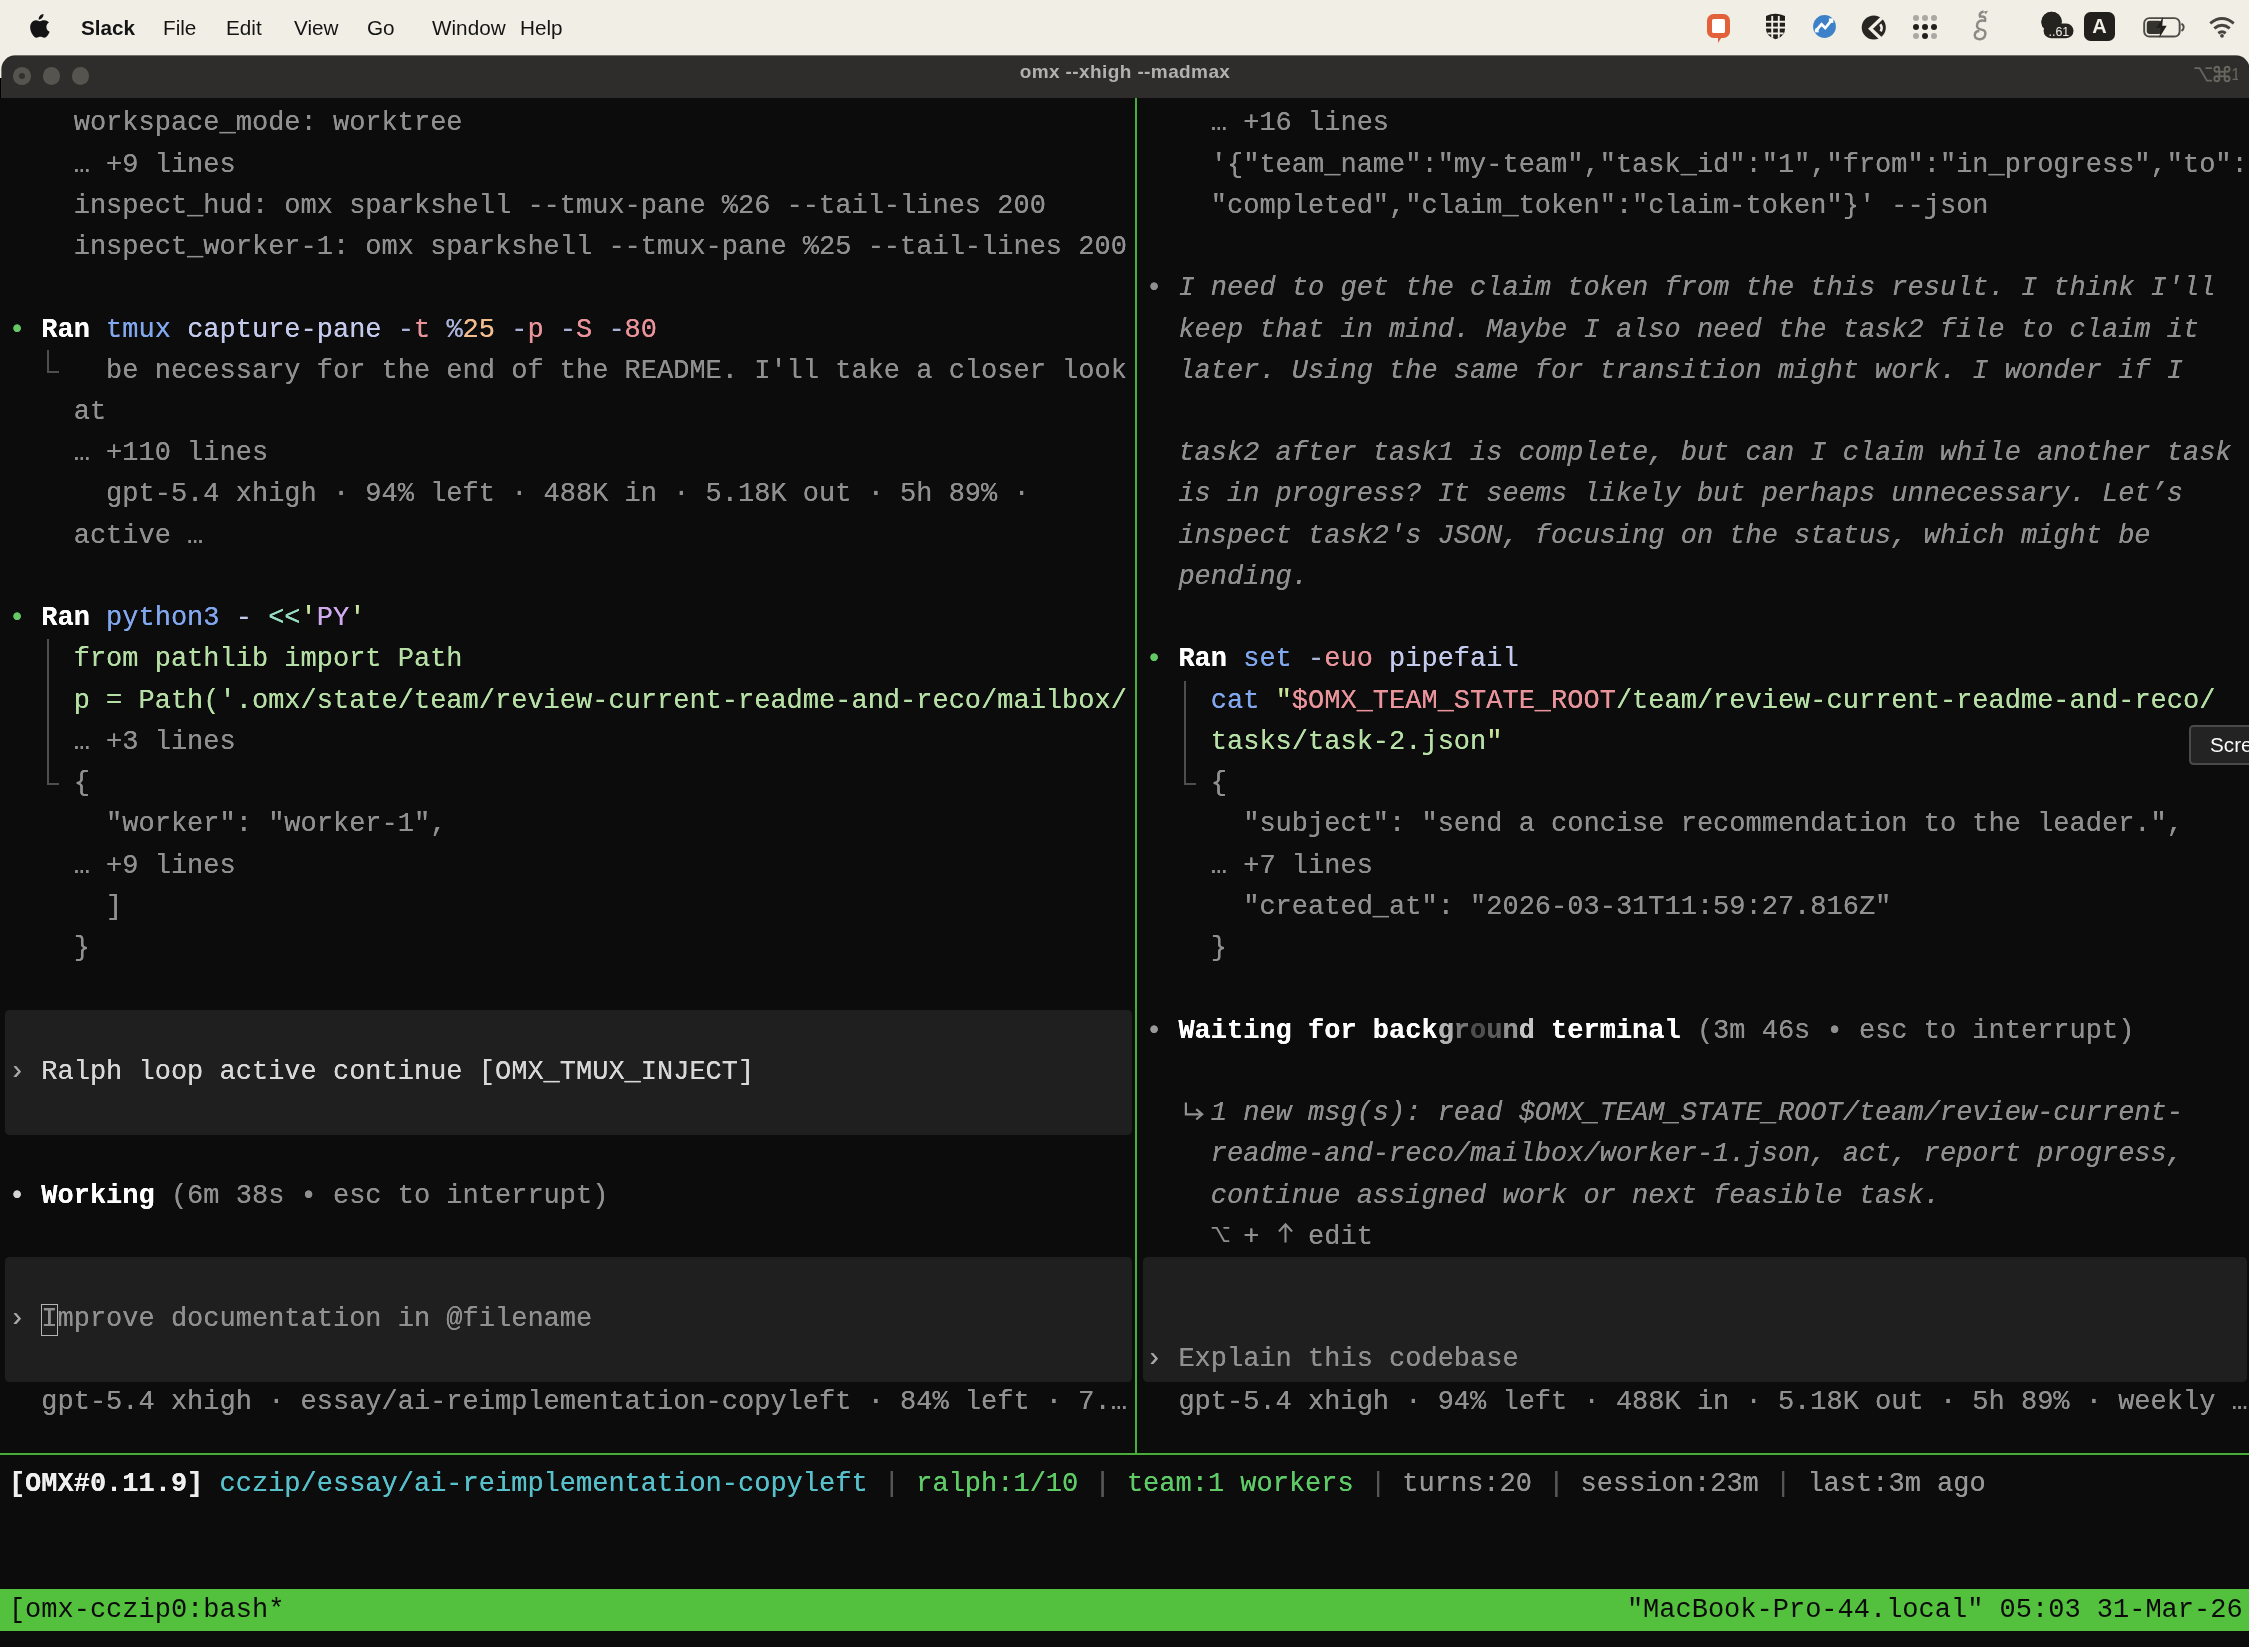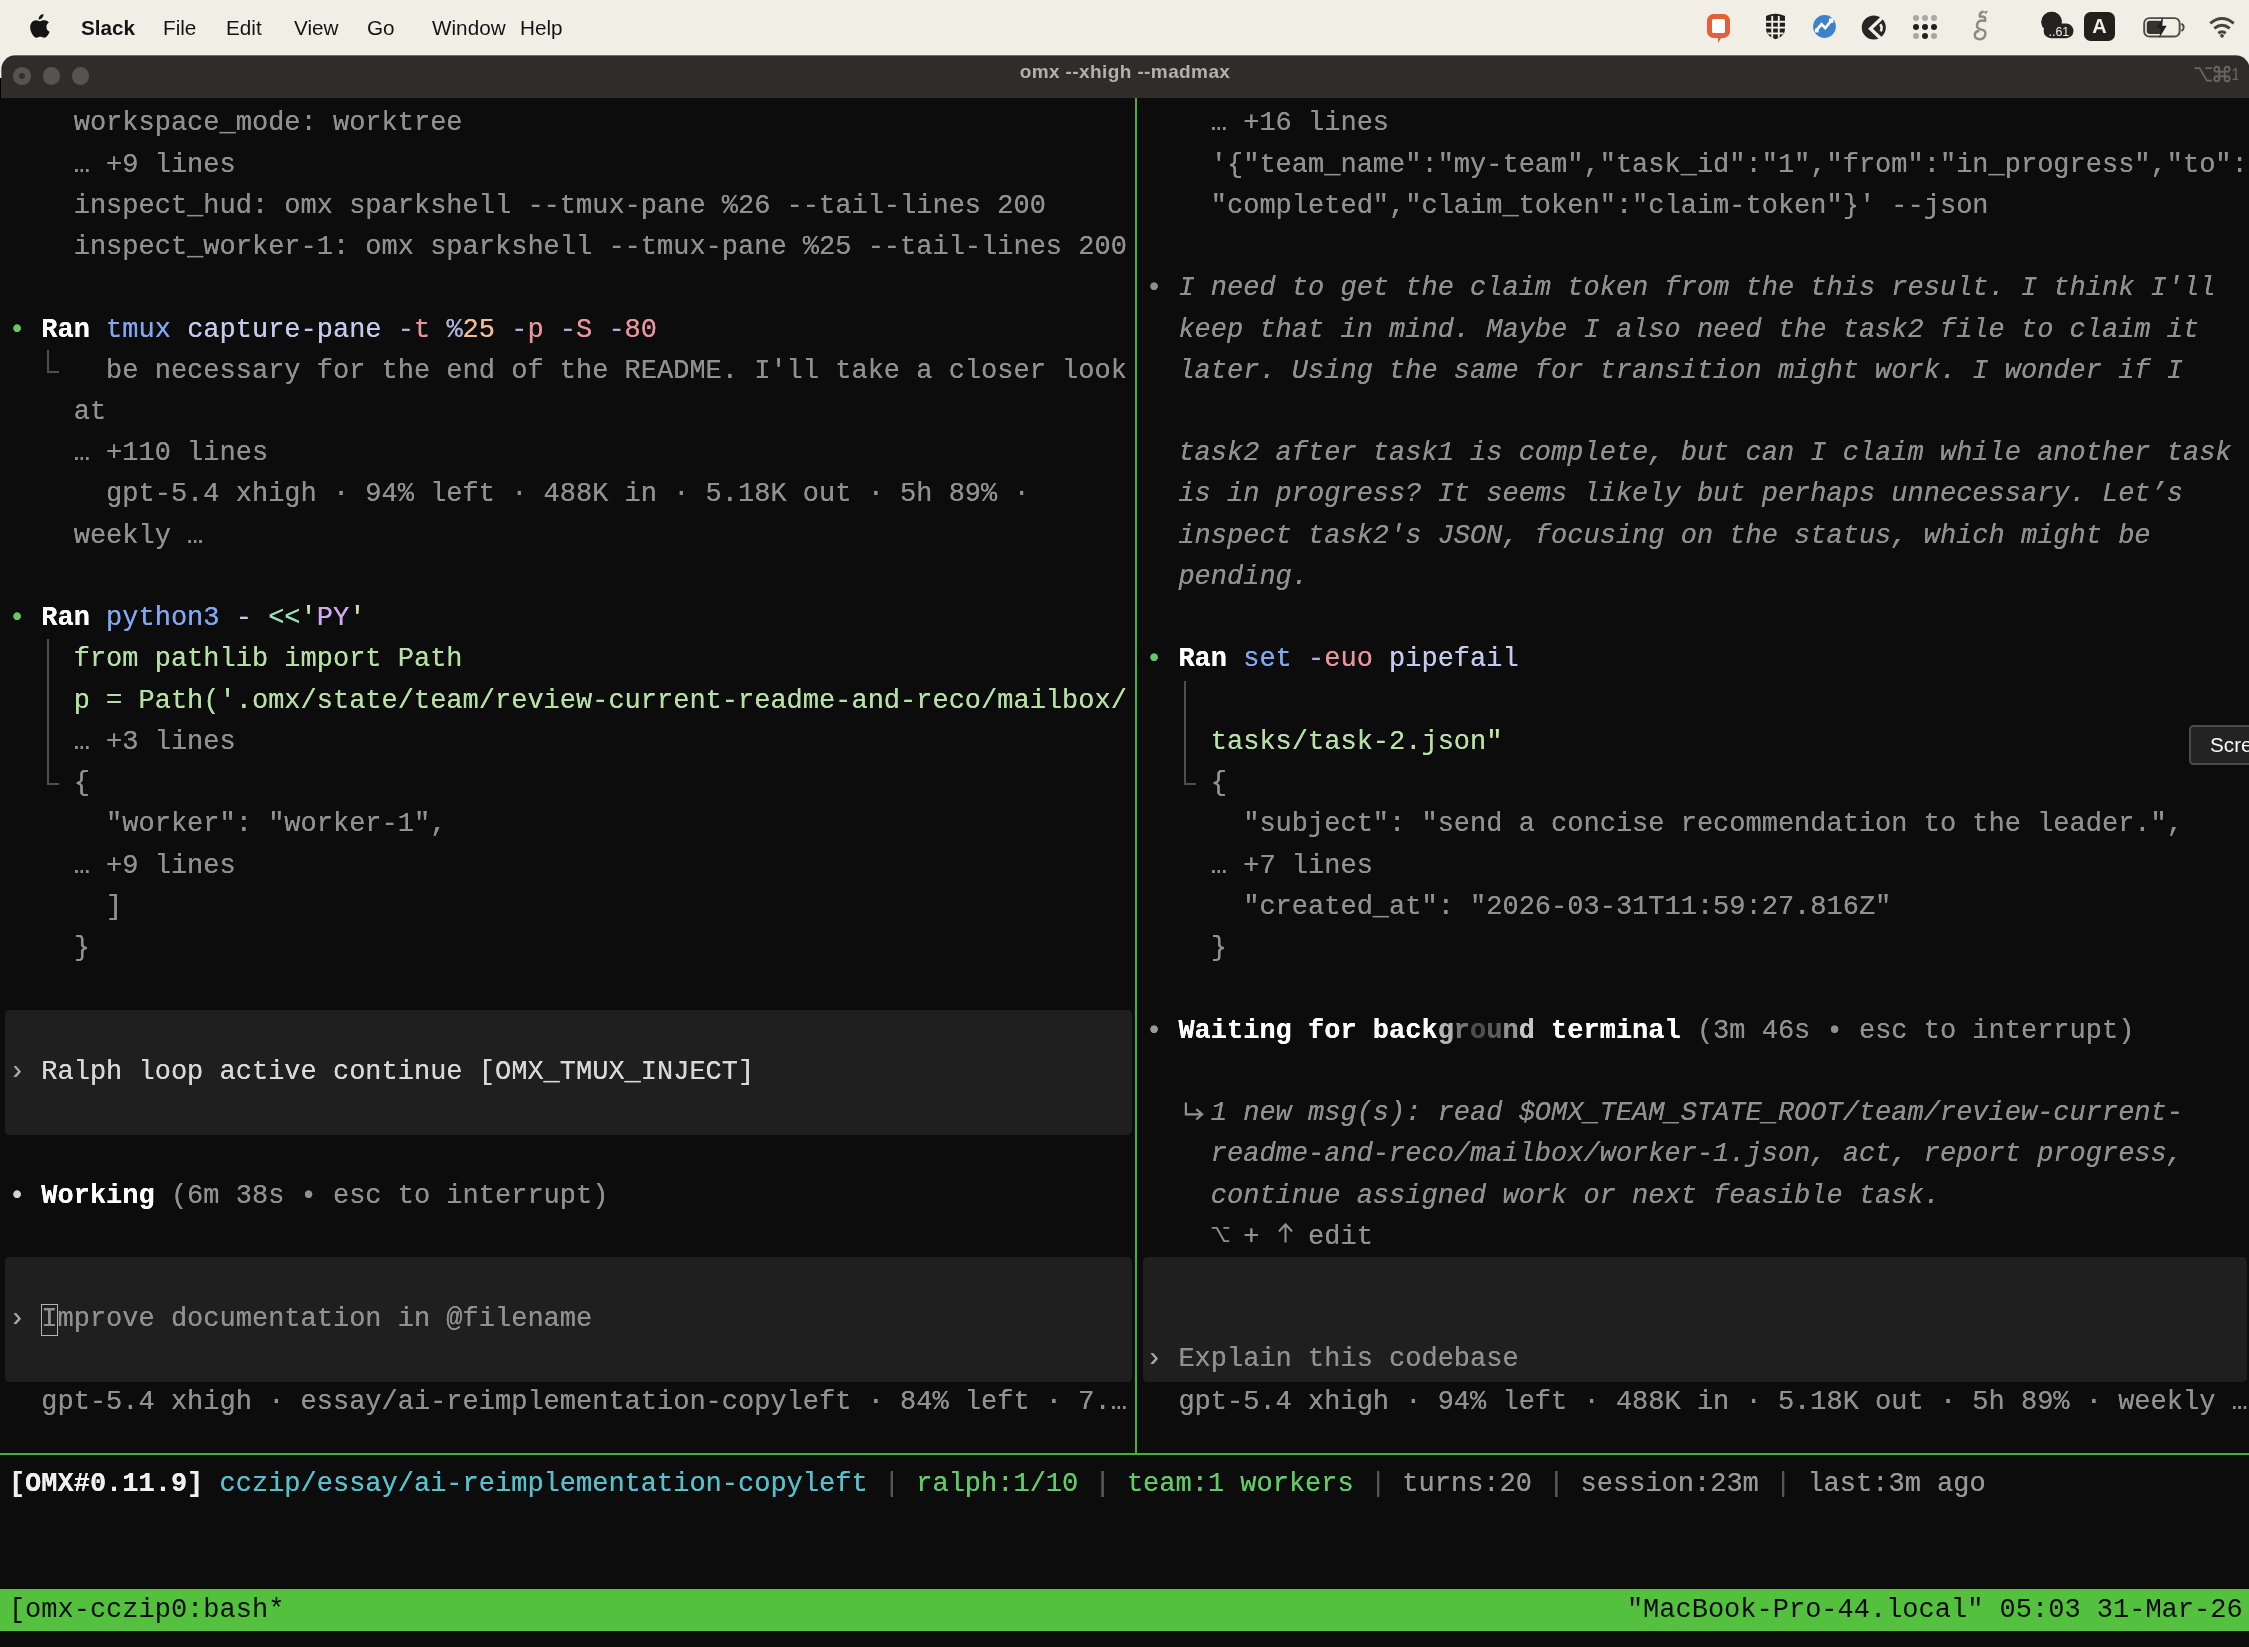--- a/index.html
+++ b/index.html
@@ -103,21 +103,21 @@
   <div style="position:absolute;left:0;top:-98px;width:2250px;height:1648px">
     <div class="r " style="left:8.9px;top:103px;width:1126px;">    workspace_mode: worktree</div>
 <div class="r " style="left:8.9px;top:145px;width:1126px;">    … +9 lines</div>
 <div class="r " style="left:8.9px;top:186px;width:1126px;">    inspect_hud: omx sparkshell --tmux-pane %26 --tail-lines 200</div>
 <div class="r " style="left:8.9px;top:227px;width:1126px;">    inspect_worker-1: omx sparkshell --tmux-pane %25 --tail-lines 200</div>
 <div class="r " style="left:8.9px;top:310px;width:1126px;"><span style="color:#64c964">• </span><span class="b" style="color:#ffffff">Ran</span> <span style="color:#81a7ee">tmux</span> <span style="color:#c4caec">capture-pane</span> <span style="color:#aab2d8">-</span><span style="color:#e9939b">t</span> <span style="color:#aab2d8">%</span><span style="color:#f1bd8f">25</span> <span style="color:#aab2d8">-</span><span style="color:#e9939b">p</span> <span style="color:#aab2d8">-</span><span style="color:#e9939b">S</span> <span style="color:#aab2d8">-</span><span style="color:#e9939b">80</span></div>
 <div class="r " style="left:8.9px;top:351px;width:1126px;">      be necessary for the end of the README. I'll take a closer look</div>
 <div class="r " style="left:8.9px;top:392px;width:1126px;">    at</div>
 <div class="r " style="left:8.9px;top:433px;width:1126px;">    … +110 lines</div>
 <div class="r " style="left:8.9px;top:474px;width:1126px;">      gpt-5.4 xhigh · 94% left · 488K in · 5.18K out · 5h 89% ·</div>
-<div class="r " style="left:8.9px;top:516px;width:1126px;">    weekly …</div>
+<div class="r " style="left:8.9px;top:516px;width:1126px;">    active …</div>
 <div class="r " style="left:8.9px;top:598px;width:1126px;"><span style="color:#64c964">• </span><span class="b" style="color:#ffffff">Ran</span> <span style="color:#81a7ee">python3</span> <span style="color:#c4caec">-</span> <span style="color:#97ddc2">&lt;&lt;</span><span style="color:#c8e49a">'</span><span style="color:#d0a9ef">PY</span><span style="color:#c8e49a">'</span></div>
 <div class="r " style="left:8.9px;top:639px;width:1126px;"><span style="color:#b6dfa6">    from pathlib import Path</span></div>
 <div class="r " style="left:8.9px;top:681px;width:1126px;"><span style="color:#b6dfa6">    p = Path('.omx/state/team/review-current-readme-and-reco/mailbox/</span></div>
 <div class="r " style="left:8.9px;top:722px;width:1126px;">    … +3 lines</div>
 <div class="r " style="left:8.9px;top:763px;width:1126px;">    {</div>
 <div class="r " style="left:8.9px;top:804px;width:1126px;">      "worker": "worker-1",</div>
 <div class="r " style="left:8.9px;top:846px;width:1126px;">    … +9 lines</div>
 <div class="r " style="left:8.9px;top:887px;width:1126px;">      ]</div>
 <div class="r " style="left:8.9px;top:928px;width:1126px;">    }</div>
 <div class="r " style="left:8.9px;top:1052px;width:1126px;"><span style="color:#a8a8a8">› </span><span style="color:#d8d8d8">Ralph loop active continue [OMX_TMUX_INJECT]</span></div>
@@ -128,20 +128,21 @@
 <div class="r " style="left:1146px;top:145px;width:1104px;">    '{"team_name":"my-team","task_id":"1","from":"in_progress","to":</div>
 <div class="r " style="left:1146px;top:186px;width:1104px;">    "completed","claim_token":"claim-token"}' --json</div>
 <div class="r " style="left:1146px;top:268px;width:1104px;"><span style="color:#8f8f8f">• </span><span class="i" style="color:#909090">I need to get the claim token from the this result. I think I'll</span></div>
 <div class="r " style="left:1146px;top:310px;width:1104px;"><span class="i" style="color:#909090">  keep that in mind. Maybe I also need the task2 file to claim it</span></div>
 <div class="r " style="left:1146px;top:351px;width:1104px;"><span class="i" style="color:#909090">  later. Using the same for transition might work. I wonder if I</span></div>
 <div class="r " style="left:1146px;top:433px;width:1104px;"><span class="i" style="color:#909090">  task2 after task1 is complete, but can I claim while another task</span></div>
 <div class="r " style="left:1146px;top:474px;width:1104px;"><span class="i" style="color:#909090">  is in progress? It seems likely but perhaps unnecessary. Let’s</span></div>
 <div class="r " style="left:1146px;top:516px;width:1104px;"><span class="i" style="color:#909090">  inspect task2's JSON, focusing on the status, which might be</span></div>
 <div class="r " style="left:1146px;top:557px;width:1104px;"><span class="i" style="color:#909090">  pending.</span></div>
 <div class="r " style="left:1146px;top:639px;width:1104px;"><span style="color:#64c964">• </span><span class="b" style="color:#ffffff">Ran</span> <span style="color:#81a7ee">set</span> <span style="color:#aab2d8">-</span><span style="color:#e9939b">euo</span> <span style="color:#c4caec">pipefail</span></div>
+<div class="r " style="left:1146px;top:681px;width:1104px;">    <span style="color:#81a7ee">cat</span> <span style="color:#c8e49a">"</span><span style="color:#e9939b">$OMX_TEAM_STATE_ROOT</span><span style="color:#b6dfa6">/team/review-current-readme-and-reco/</span></div>
 <div class="r " style="left:1146px;top:722px;width:1104px;">    <span style="color:#b6dfa6">tasks/task-2.json</span><span style="color:#c8e49a">"</span></div>
 <div class="r " style="left:1146px;top:763px;width:1104px;">    {</div>
 <div class="r " style="left:1146px;top:804px;width:1104px;">      "subject": "send a concise recommendation to the leader.",</div>
 <div class="r " style="left:1146px;top:846px;width:1104px;">    … +7 lines</div>
 <div class="r " style="left:1146px;top:887px;width:1104px;">      "created_at": "2026-03-31T11:59:27.816Z"</div>
 <div class="r " style="left:1146px;top:928px;width:1104px;">    }</div>
 <div class="r " style="left:1146px;top:1011px;width:1104px;"><span style="color:#999999">• </span><span class="b" style="color:#ffffff">Waiting for back</span><span class="b" style="color:#b2b2b2">g</span><span class="b" style="color:#757575">r</span><span class="b" style="color:#4e4e4e">o</span><span class="b" style="color:#5c5c5c">u</span><span class="b" style="color:#929292">n</span><span class="b" style="color:#c6c6c6">d</span><span class="b" style="color:#ffffff"> terminal</span> (3m 46s • esc to interrupt)</div>
 <div class="r " style="left:1146px;top:1093px;width:1104px;"><span class="i" style="color:#909090">    1 new msg(s): read $OMX_TEAM_STATE_ROOT/team/review-current-</span></div>
 <div class="r " style="left:1146px;top:1134px;width:1104px;"><span class="i" style="color:#909090">    readme-and-reco/mailbox/worker-1.json, act, report progress,</span></div>
 <div class="r " style="left:1146px;top:1217px;width:1104px;">      +   edit</div>

